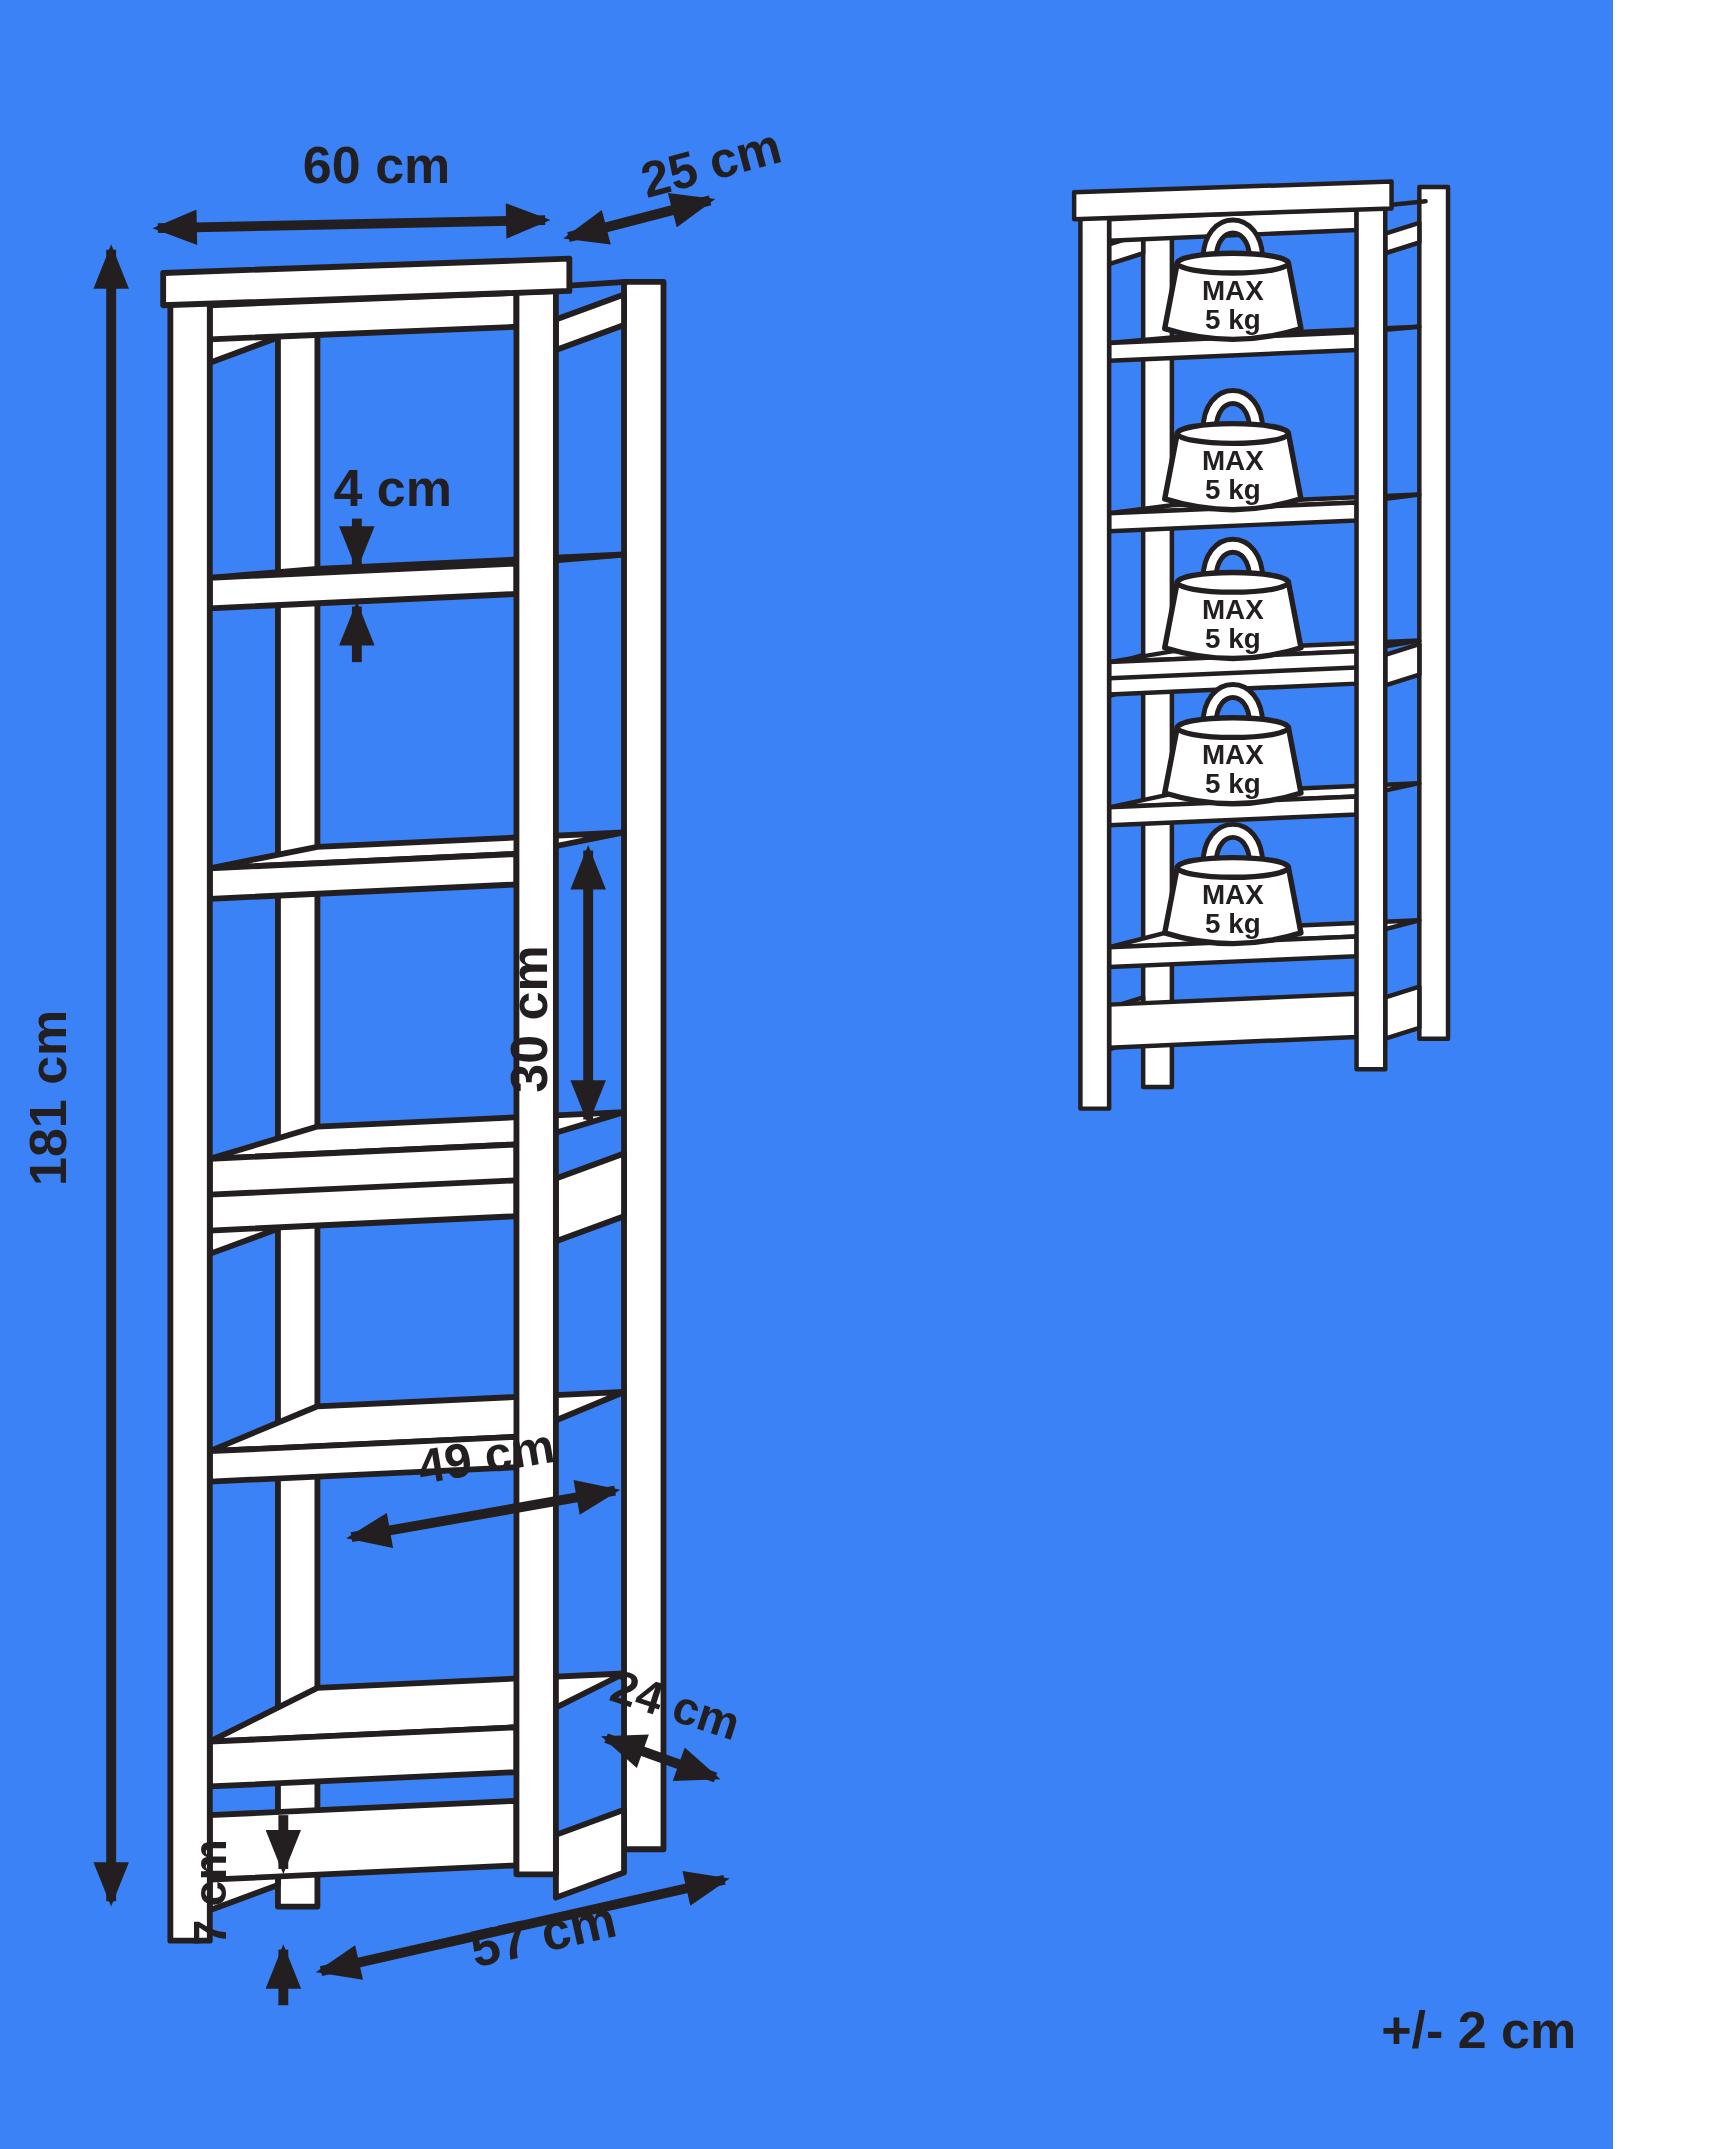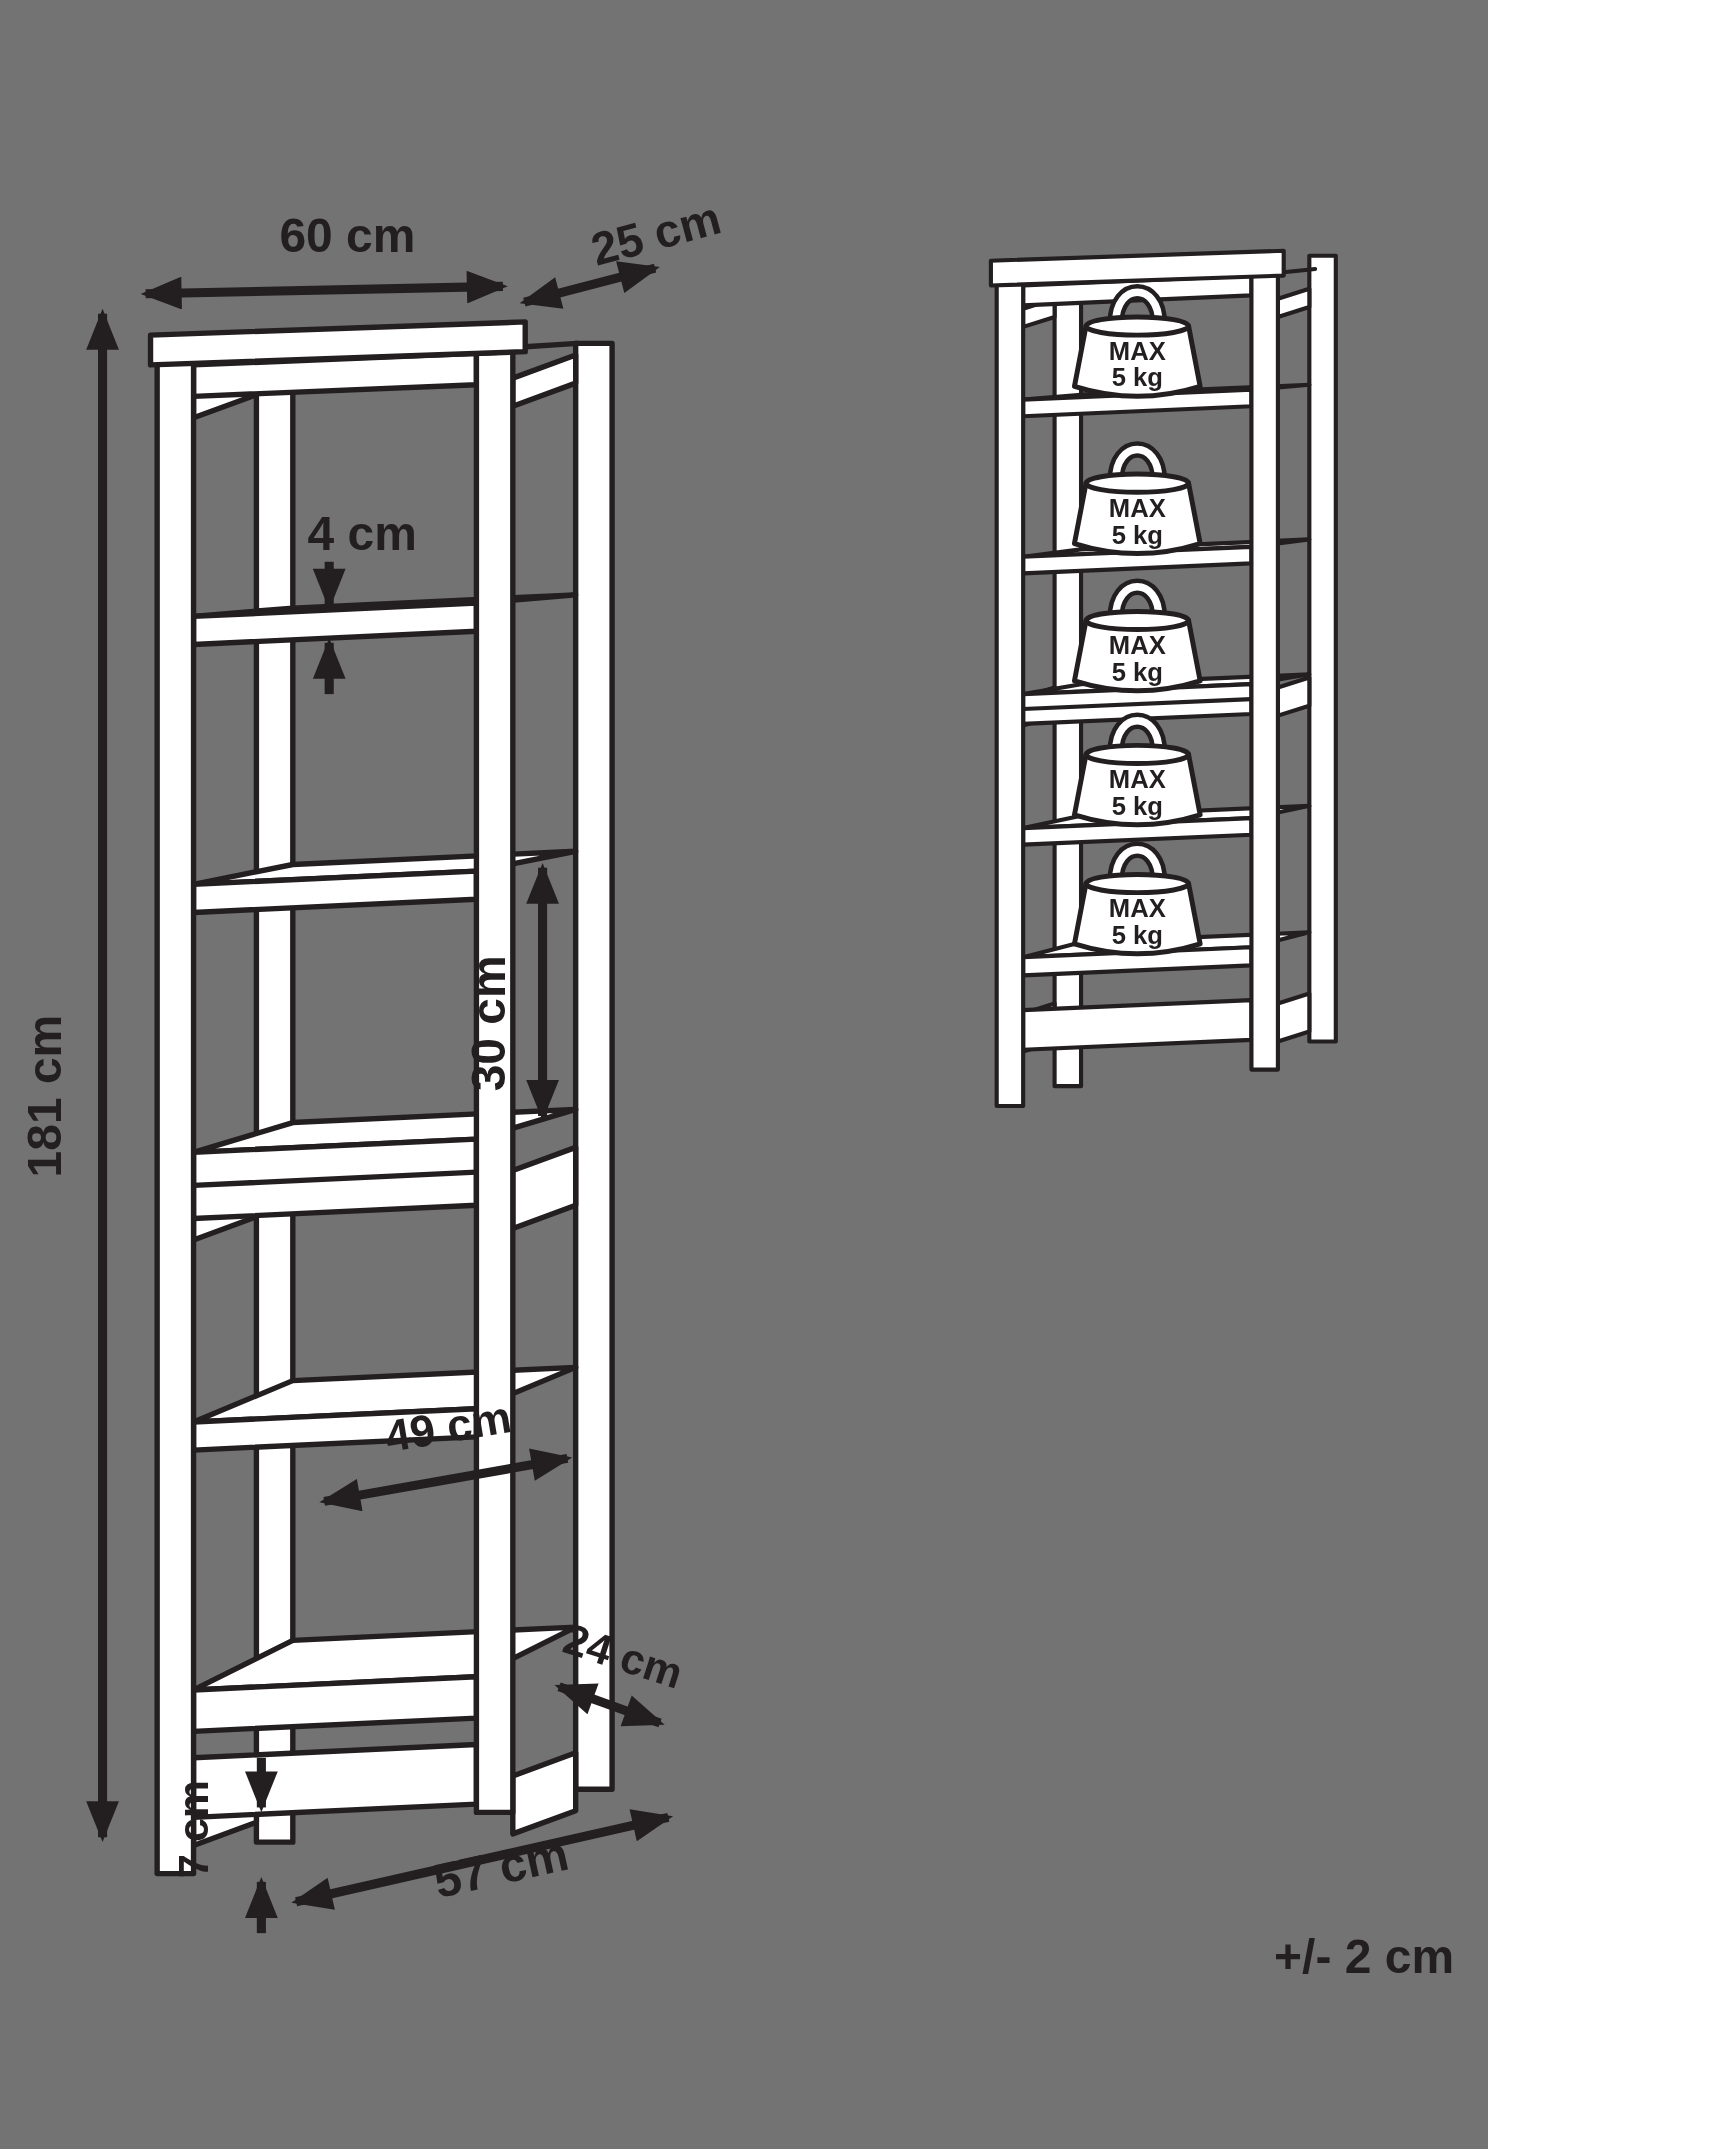--- a/index.html
+++ b/index.html
@@ -2,23 +2,23 @@
 <html><head>
 <meta charset="utf-8">
 <style>
   html, body {
     margin: 0;
     padding: 0;
     background: #ffffff;
   }
   .canvas {
     position: relative;
-    width: 1488px;
+    width: 1613px;
     height: 2150px;
-    background: #737373;
+    background: #3b82f6;
     overflow: hidden;
     font-family: "Liberation Sans", sans-serif;
   }
   .canvas svg {
     position: absolute;
     left: 0;
     top: 0;
     width: 100%;
     height: 100%;
   }

